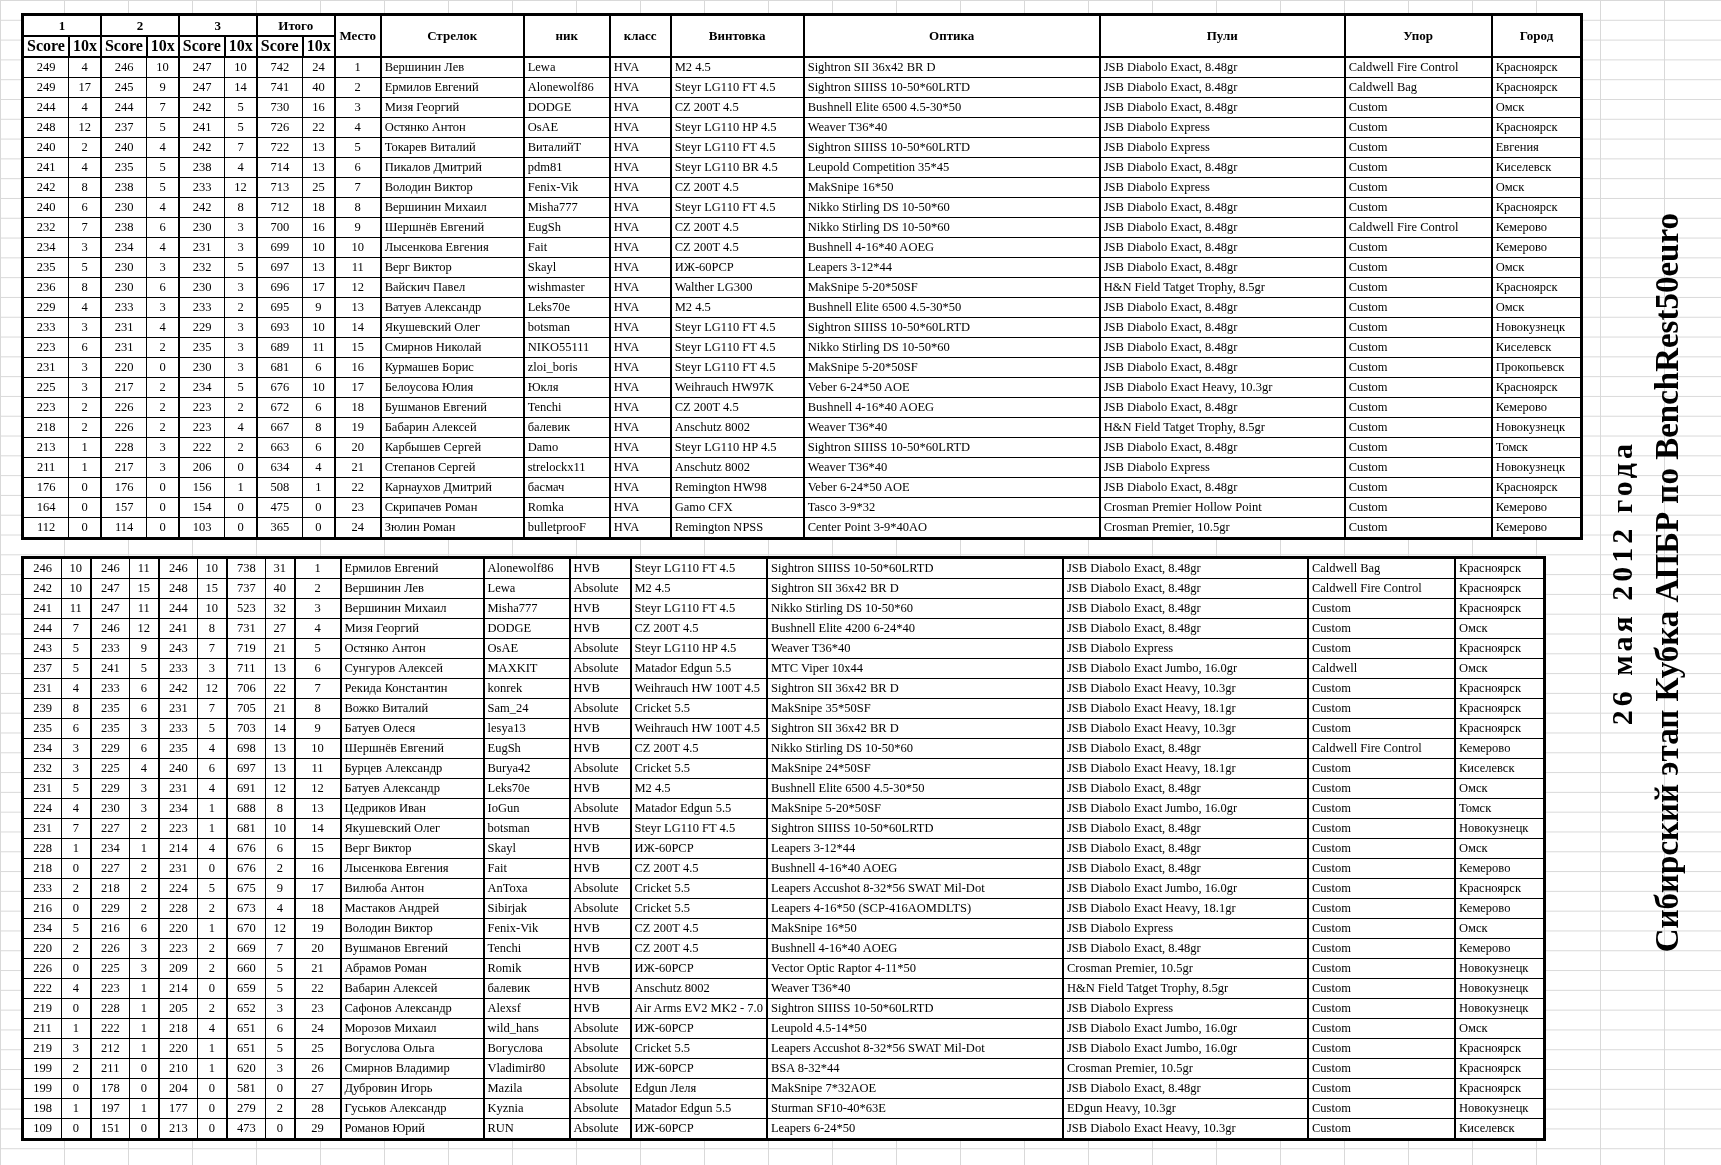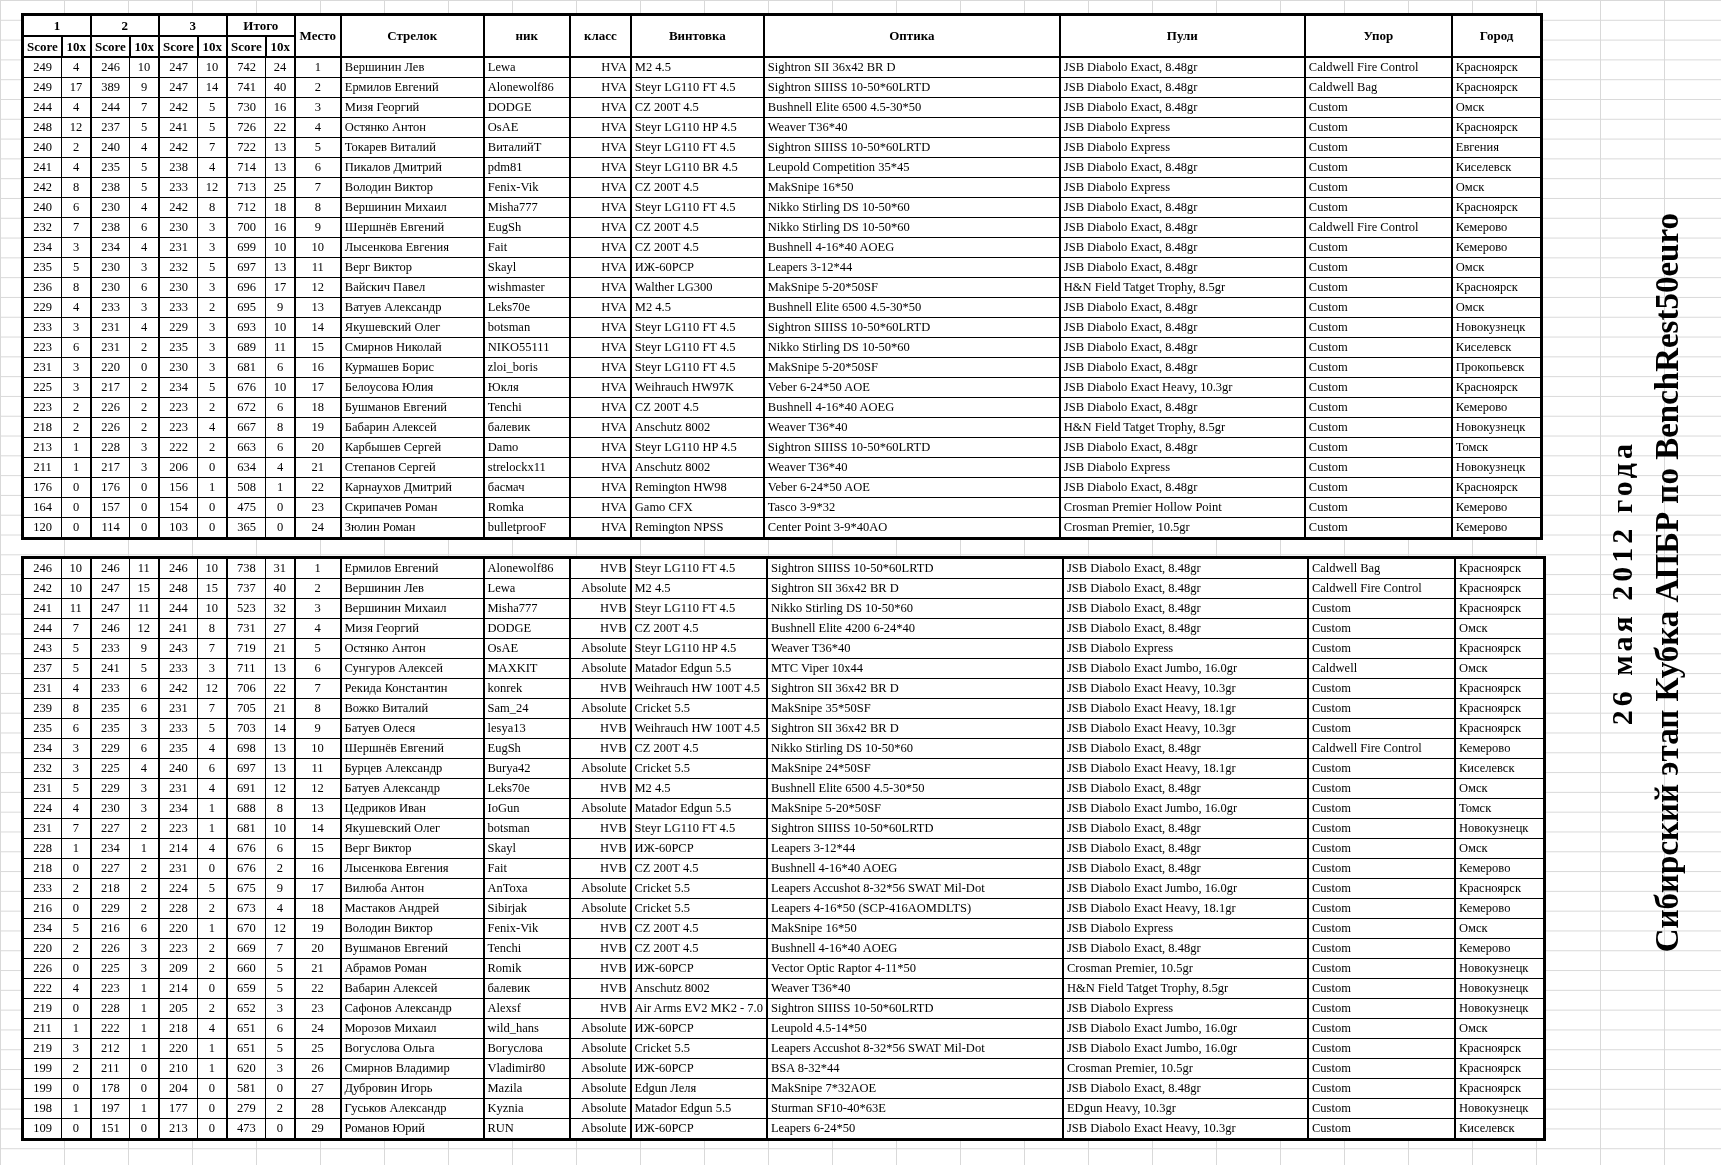--- a/index.html
+++ b/index.html
@@ -26,24 +26,24 @@
     font-size:12.5px;
     height:19px;
     padding:0 3px;
     line-height:1.05;
     white-space:nowrap;
     overflow:hidden;
     font-weight:normal;
   }
   table{border:3px solid #000;}
   thead th{border-width:2px;font-weight:bold;text-align:center;font-size:13px;}
-  thead th.sub{font-size:13px;}
+  thead th.sub{font-size:16px;}
   thead th.thin-left{border-left-width:1px;margin-left:41px;}
   td.num{text-align:center;}
-  td.ctr{text-align:right;}
+  td.ctr{text-align:left;}
   td.txt{text-align:left;}
   td.bl2{border-left-width:2px;}
   .vtitle{
     position:absolute;top:0;right:4px;width:144px;height:1165px;
     display:flex;flex-direction:row;align-items:center;justify-content:center;gap:10px;
   }
   .vline{
     writing-mode:vertical-rl;
     transform:rotate(180deg);
     font-weight:bold;
@@ -120,21 +120,21 @@
           <td class="ctr bl2">HVA</td>
           <td class="txt bl2">M2 4.5</td>
           <td class="txt bl2">Sightron SII 36x42 BR D</td>
           <td class="txt bl2">JSB Diabolo Exact, 8.48gr</td>
           <td class="txt bl2">Caldwell Fire Control</td>
           <td class="txt bl2">Красноярск</td>
         </tr>
         <tr>
           <td class="num">249</td>
           <td class="num">17</td>
-          <td class="num bl2">389</td>
+          <td class="num bl2">245</td>
           <td class="num">9</td>
           <td class="num bl2">247</td>
           <td class="num">14</td>
           <td class="num bl2">741</td>
           <td class="num">40</td>
           <td class="num bl2">2</td>
           <td class="txt bl2">Ермилов Евгений</td>
           <td class="txt bl2">Alonewolf86</td>
           <td class="ctr bl2">HVA</td>
           <td class="txt bl2">Steyr LG110 FT 4.5</td>
@@ -536,21 +536,21 @@
           <td class="txt bl2">Скрипачев Роман</td>
           <td class="txt bl2">Romka</td>
           <td class="ctr bl2">HVA</td>
           <td class="txt bl2">Gamo CFX</td>
           <td class="txt bl2">Tasco 3-9*32</td>
           <td class="txt bl2">Crosman Premier Hollow Point</td>
           <td class="txt bl2">Custom</td>
           <td class="txt bl2">Кемерово</td>
         </tr>
         <tr>
-          <td class="num">120</td>
+          <td class="num">112</td>
           <td class="num">0</td>
           <td class="num bl2">114</td>
           <td class="num">0</td>
           <td class="num bl2">103</td>
           <td class="num">0</td>
           <td class="num bl2">365</td>
           <td class="num">0</td>
           <td class="num bl2">24</td>
           <td class="txt bl2">Зюлин Роман</td>
           <td class="txt bl2">bulletprooF</td>

